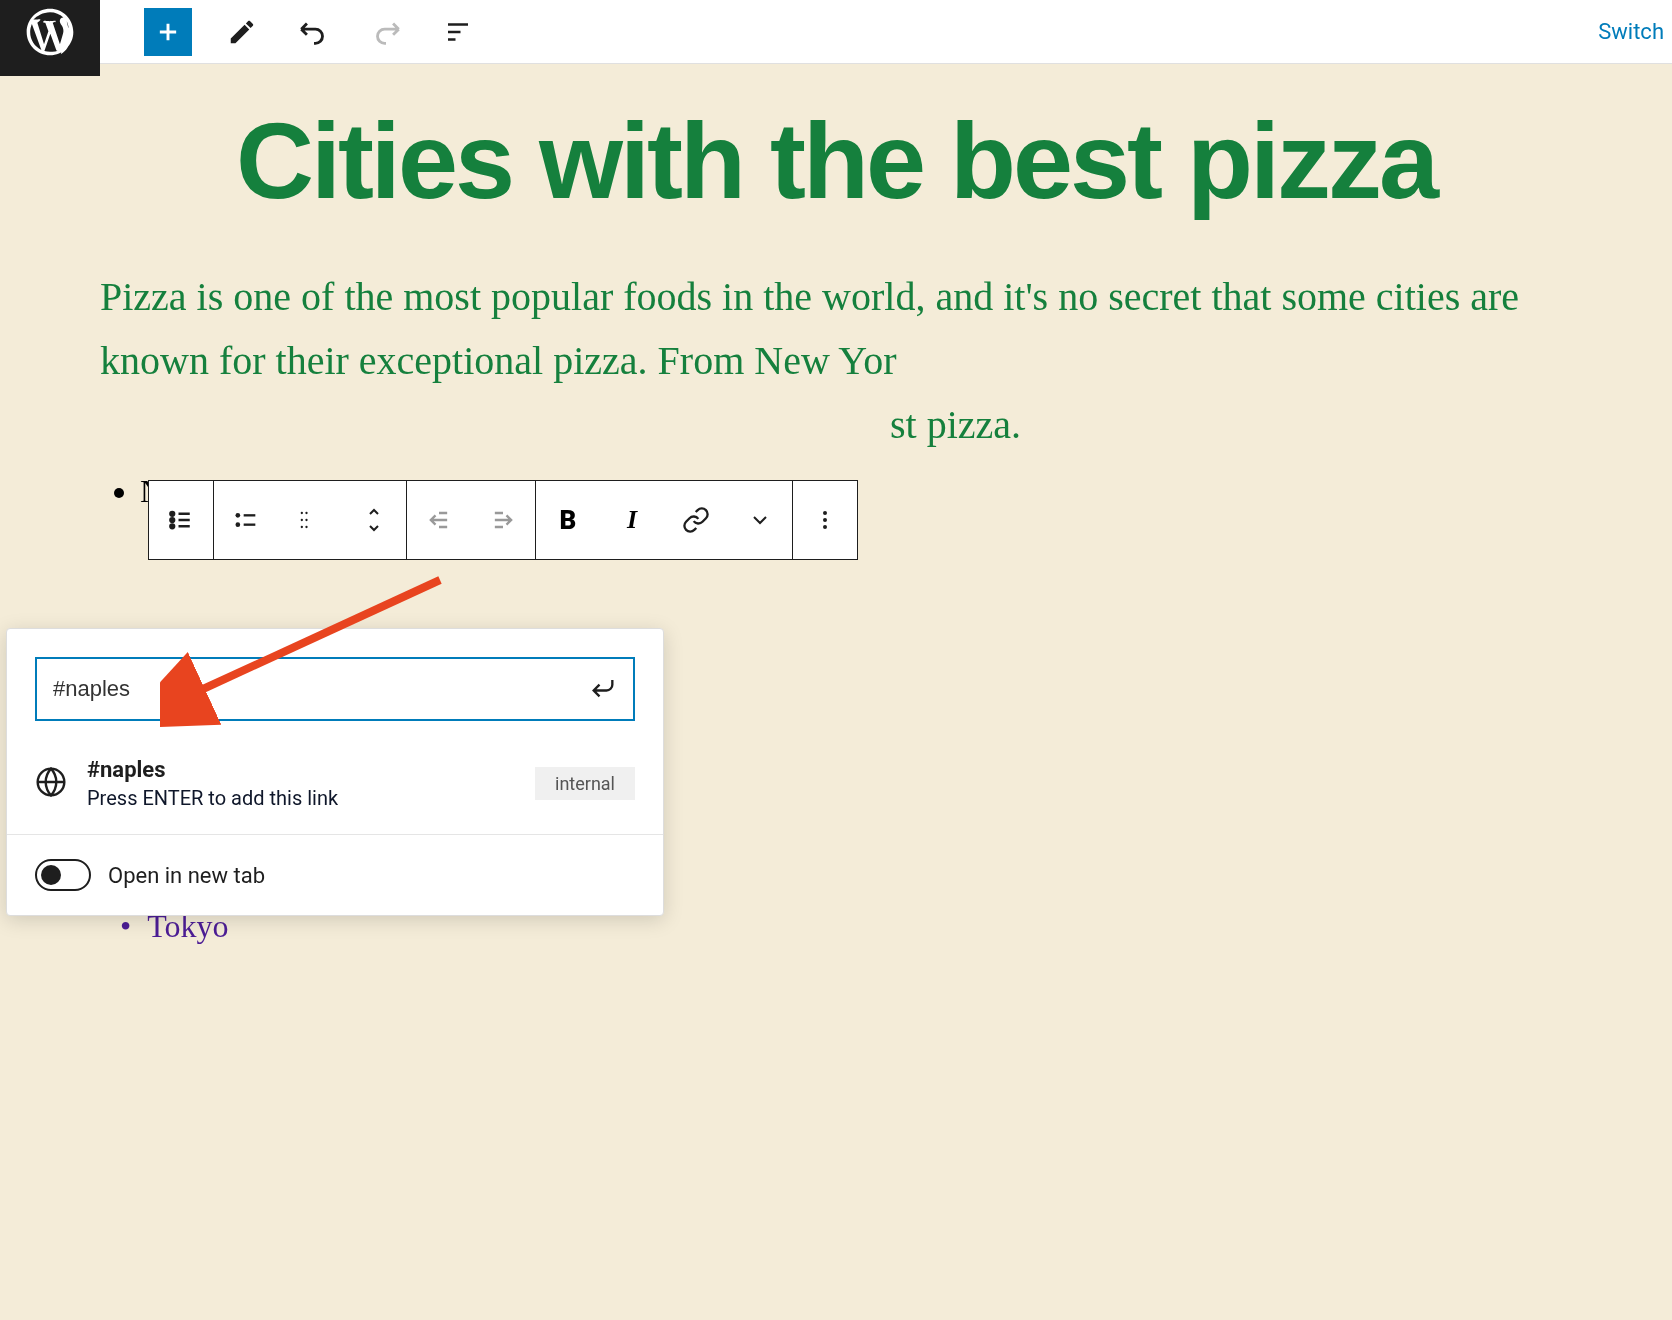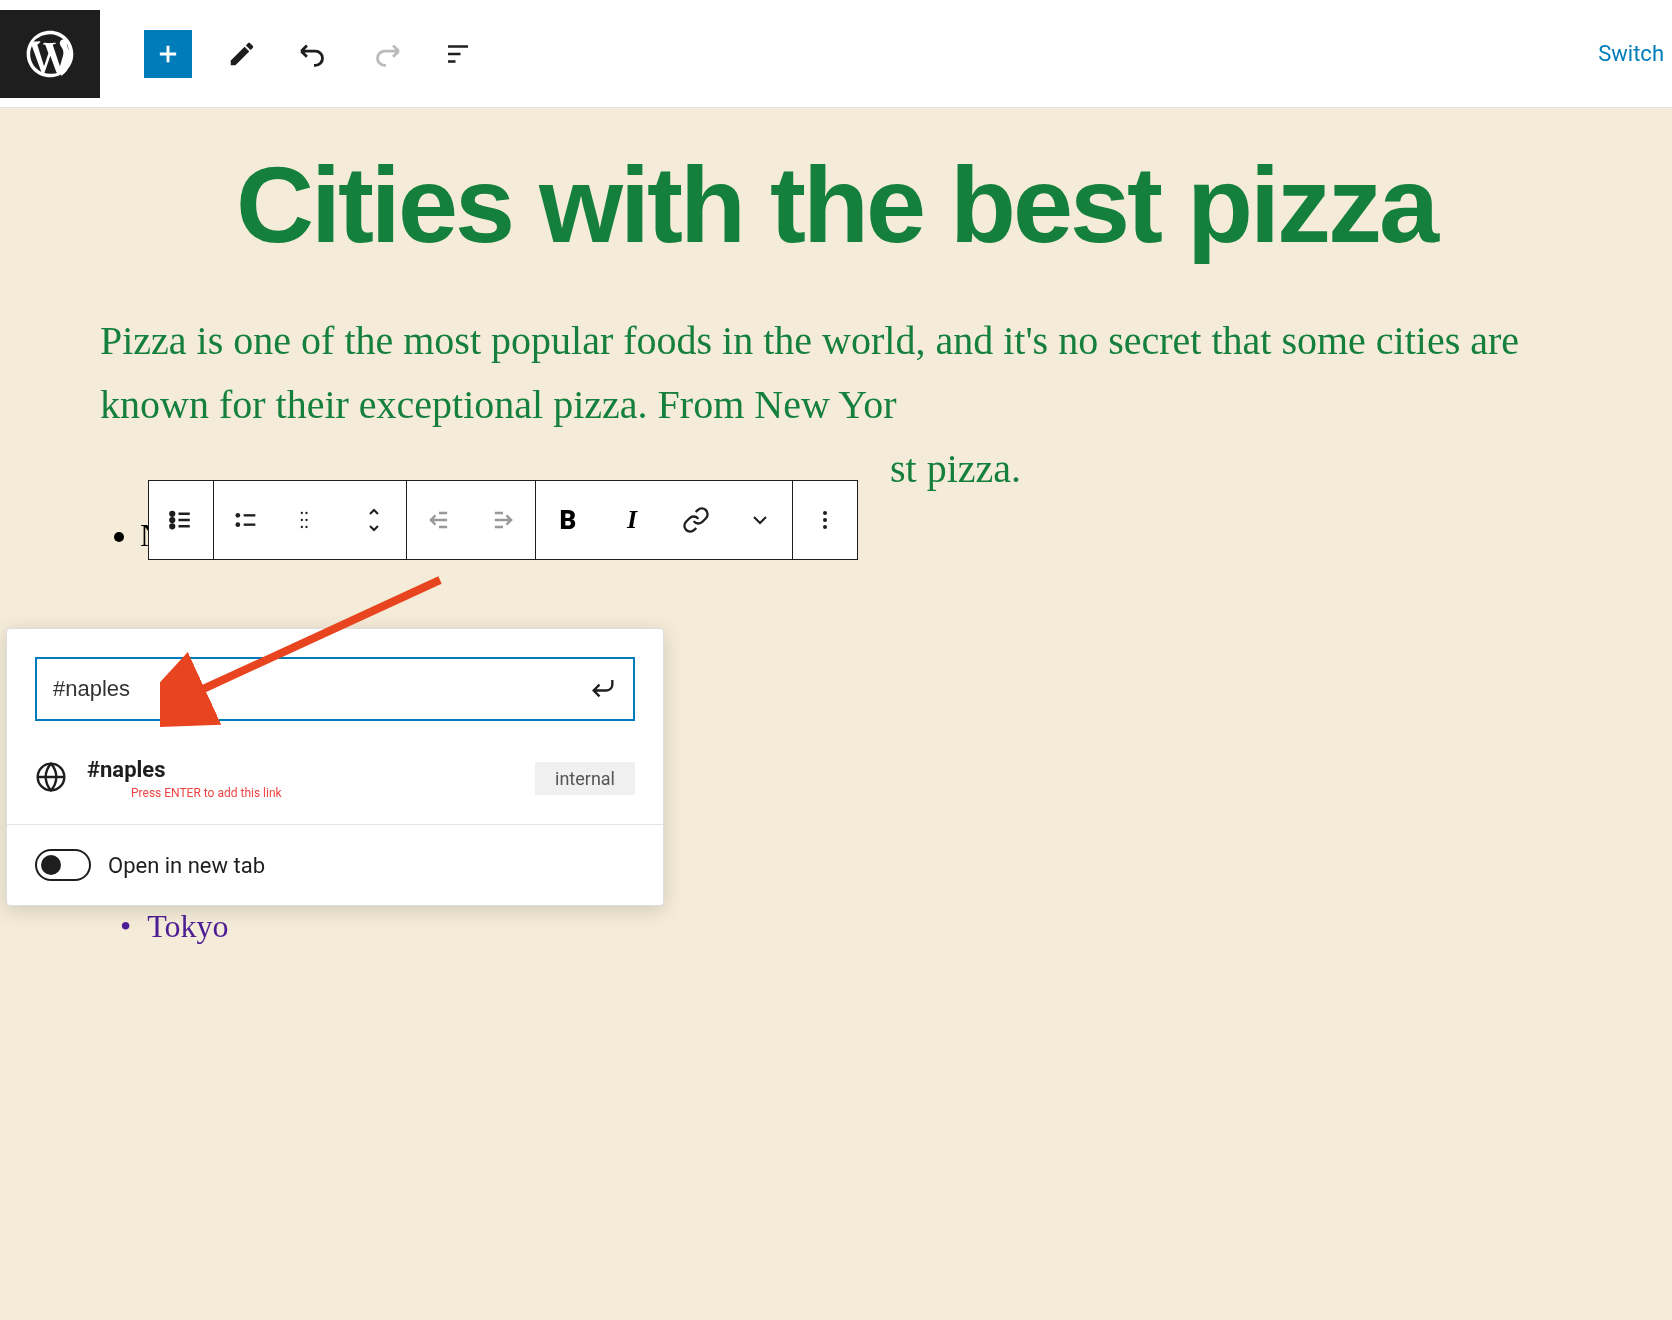--- a/index.html
+++ b/index.html
@@ -7,21 +7,21 @@
       font-family: -apple-system, BlinkMacSystemFont, "Segoe UI", Roboto, sans-serif;
       background: #f4ecd8;
       width: 1672px;
       height: 1320px;
       overflow: hidden;
       position: relative;
     }
     .topbar {
       display: flex;
       align-items: center;
-      height: 108px;
+      height: 64px;
       background: #fff;
       border-bottom: 1px solid #e0e0e0;
     }
     .wp-logo-box {
       width: 100px;
       height: 88px;
       background: #1e1e1e;
       display: flex;
       align-items: center;
       justify-content: center;
@@ -140,21 +140,21 @@
     }
     .link-suggest {
       display: flex;
       align-items: center;
       padding: 16px 28px 24px 28px;
       gap: 20px;
       border-bottom: 1px solid #e5e5e5;
     }
     .link-suggest-text { flex: 1; }
     .suggest-title { font-weight: 700; font-size: 22px; color: #1e1e1e; }
-    .suggest-hint { font-size: 12px; color: #ef4444; margin-top: 4px; margin-left: 44px; }
+    .suggest-hint { font-size: 20px; color: #0f172a; margin-top: 4px; }
     .badge {
       background: #f0f0f0;
       padding: 6px 20px;
       font-size: 18px;
       color: #555;
     }
     .open-newtab {
       display: flex;
       align-items: center;
       padding: 24px 28px;

